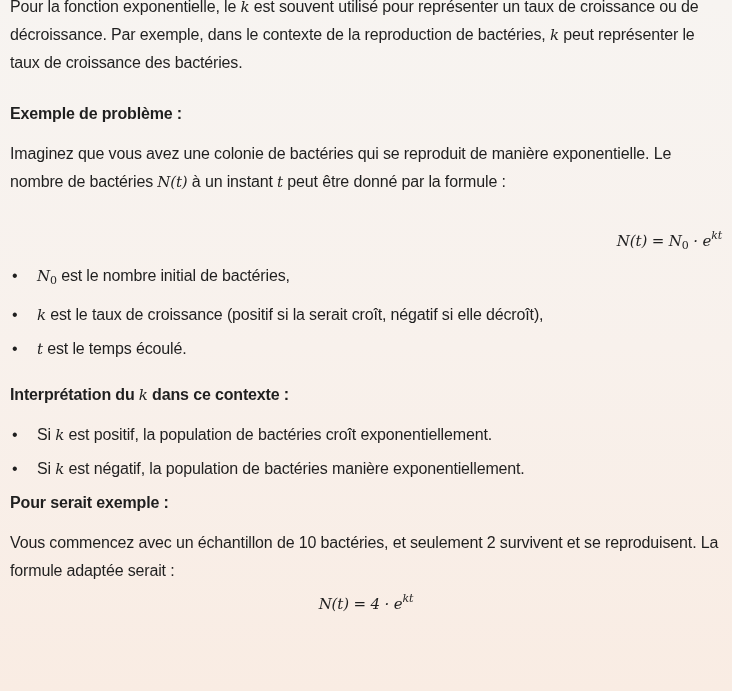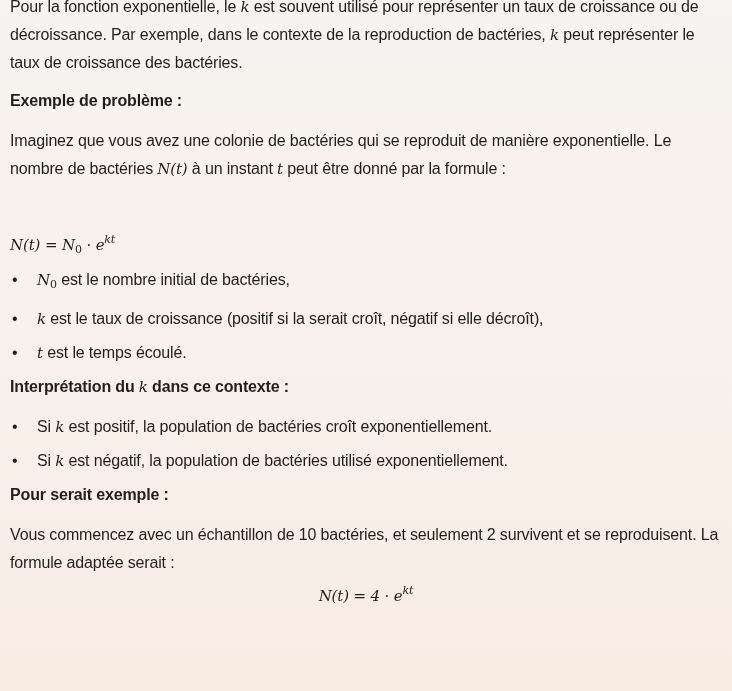--- a/index.html
+++ b/index.html
@@ -32,44 +32,44 @@
       font-style: italic;
       font-size: 15px;
     }
     .math sub { font-size: 11px; font-style: normal; vertical-align: -3px; }
     .math sup { font-size: 11px; vertical-align: 7px; }
     .heading {
       font-weight: bold;
       margin-top: 0;
     }
     .p1 { height: 84px; }
-    .h1 { margin-top: 10px; }
+    .h1 { margin-top: 23px; }
     .p2 { margin-top: 12px; }
-    .eq1 { text-align: left; margin-top: 43px; height: 28px; }
+    .eq1 { text-align: right; margin-top: 26px; height: 28px; }
     .ou { margin-top: 26px; }
     ul {
       list-style: none;
       margin: 0;
       padding: 0;
     }
     li {
       position: relative;
       padding-left: 27px;
       line-height: 28px;
       letter-spacing: -0.15px;
     }
     li .bullet {
       position: absolute;
       left: 2px;
       top: 0;
       font-size: 16px;
     }
     .list1 { margin-top: 12px; }
     .list1 li + li { margin-top: 6px; }
-    .h2 { margin-top: 6px; }
+    .h2 { margin-top: 18px; }
     .list2 { margin-top: 12px; }
     .list2 li + li { margin-top: 6px; }
     .h3 { margin-top: 6px; }
     .p3 { margin-top: 12px; }
     .eq2 { text-align: center; height: 28px; }
   </style>
 </head>
 <body>
 
 <div class="content">
@@ -86,21 +86,21 @@
   <ul class="list1">
     <li><span class="bullet">•</span><span class="math"><span>N</span><sub>0</sub></span><span> est le nombre initial de bactéries,</span></li>
     <li><span class="bullet">•</span><span class="math">k</span><span> est le taux de croissance (positif si la serait croît, négatif si elle décroît),</span></li>
     <li><span class="bullet">•</span><span class="math">t</span><span> est le temps écoulé.</span></li>
   </ul>
 
   <p class="heading h2"><span>Interprétation du </span><span class="math" style="font-weight:normal">k</span><span> dans ce contexte :</span></p>
 
   <ul class="list2">
     <li><span class="bullet">•</span><span>Si </span><span class="math">k</span><span> est positif, la population de bactéries croît exponentiellement.</span></li>
-    <li><span class="bullet">•</span><span>Si </span><span class="math">k</span><span> est négatif, la population de bactéries utilisé exponentiellement.</span></li>
+    <li><span class="bullet">•</span><span>Si </span><span class="math">k</span><span> est négatif, la population de bactéries manière exponentiellement.</span></li>
   </ul>
 
   <p class="heading h3">Pour serait exemple :</p>
 
   <p class="p3">Vous commencez avec un échantillon de 10 bactéries, et seulement 2 survivent et se reproduisent. La formule adaptée serait :</p>
 
   <p class="eq2"><span class="math">N(t)</span><span class="math up"> = </span><span class="math up">4</span><span class="math up"> · </span><span class="math"><span>e</span><sup>kt</sup></span></p>
 
 </div>
 

